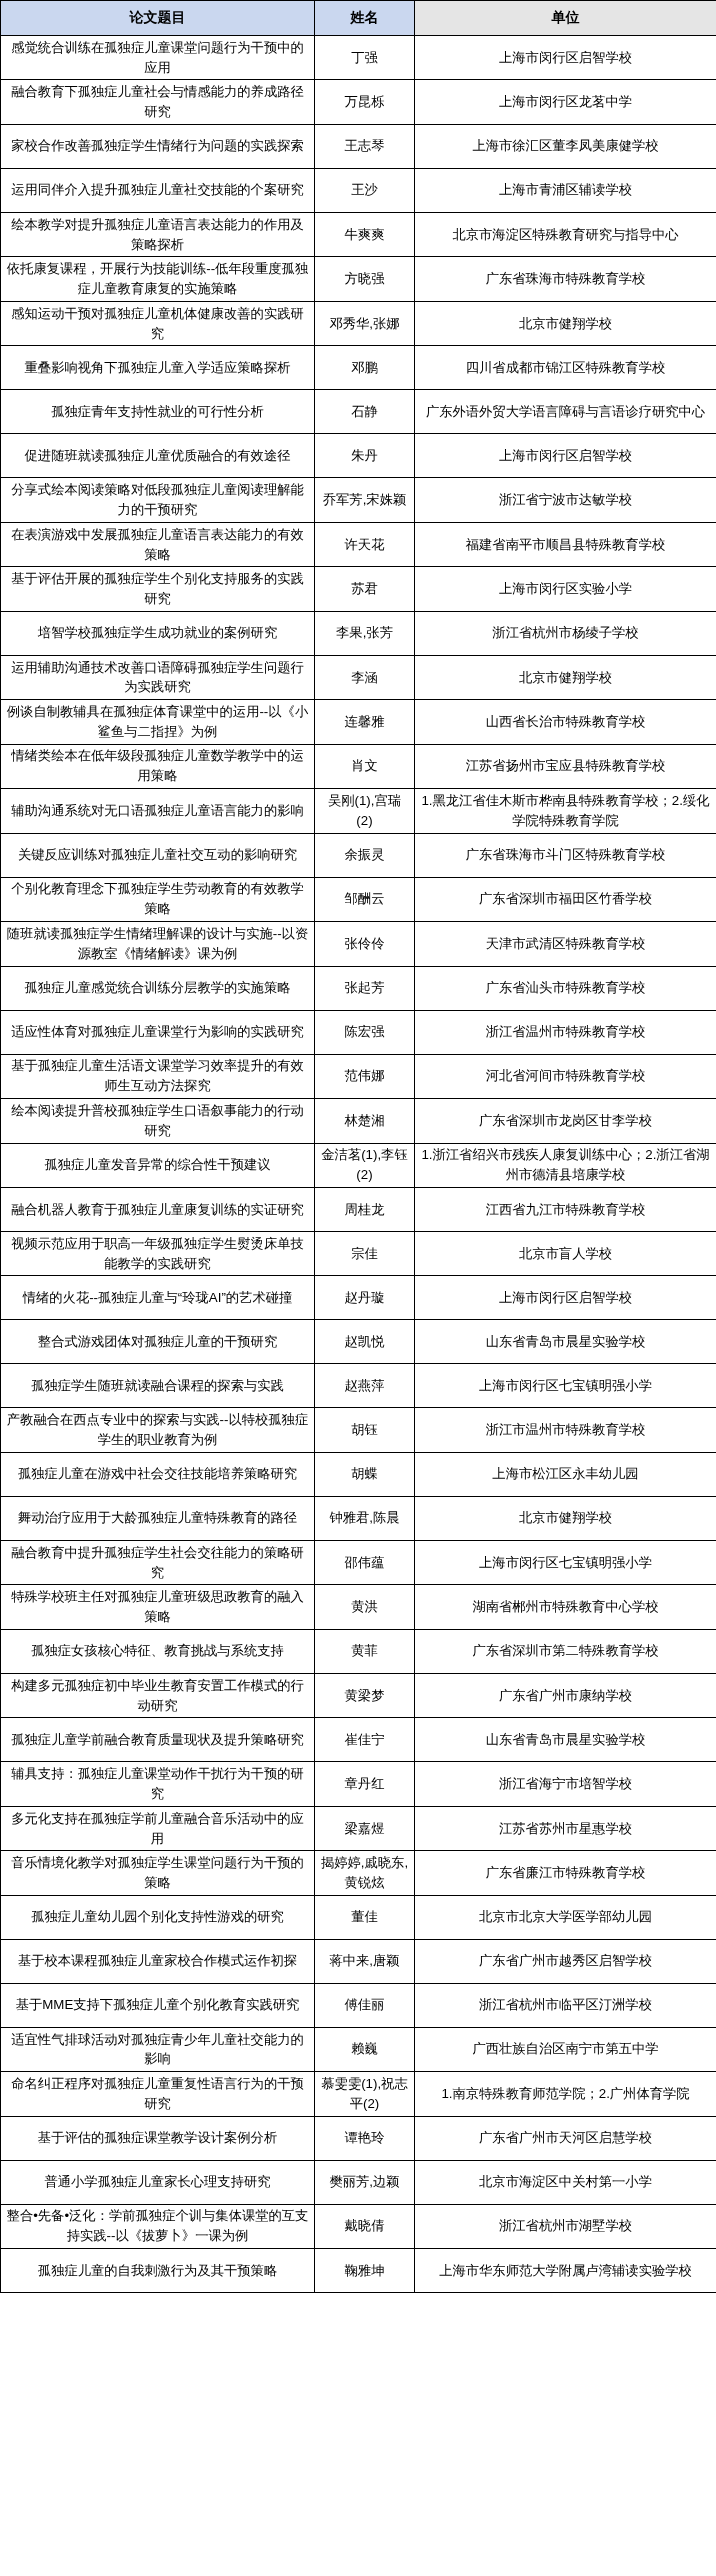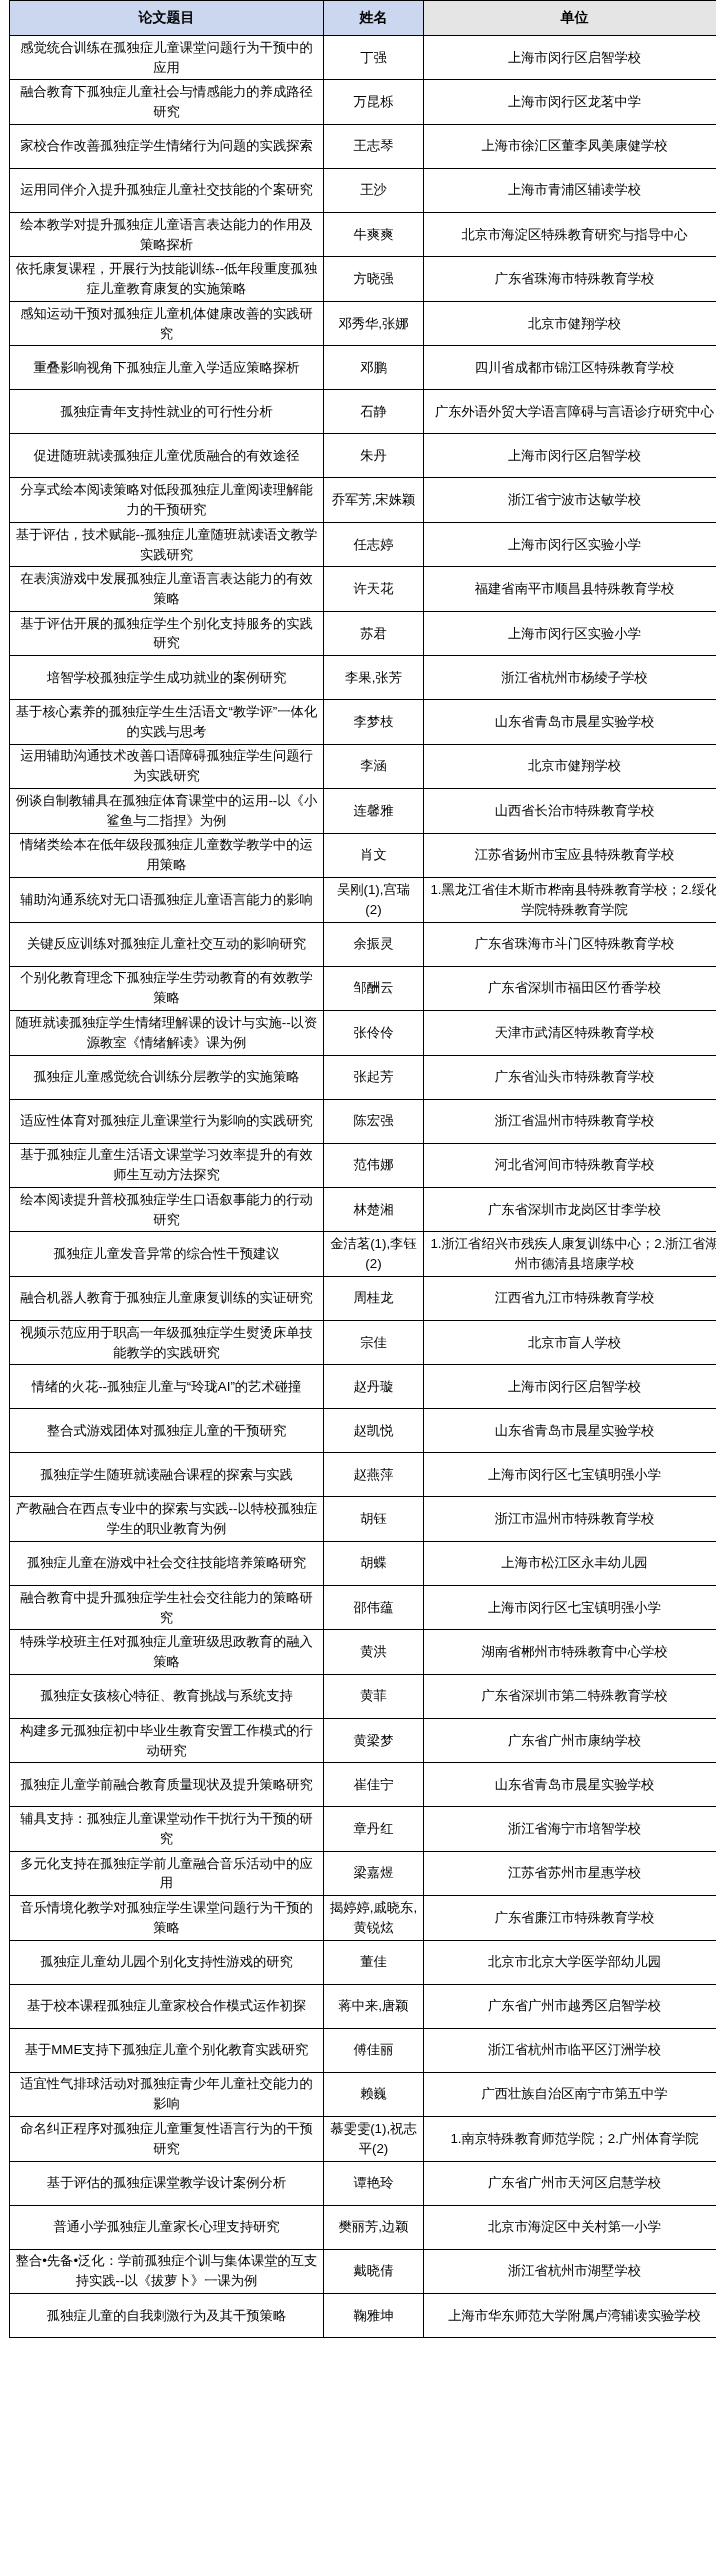--- a/index.html
+++ b/index.html
@@ -4,21 +4,20 @@
 <style>
   html, body {
     margin: 0;
     padding: 0;
     background: #ffffff;
     font-family: "Liberation Sans", "DejaVu Sans", sans-serif;
   }
   .page {
     width: 716px;
     box-sizing: border-box;
-    padding-left: 9px;
   }
   table.paper-table {
     width: 716px;
     border-collapse: collapse;
     table-layout: fixed;
     border: 1.8px solid #000000;
   }
   table.paper-table th,
   table.paper-table td {
     border: 0.9px solid #000000;
@@ -112,45 +111,35 @@
           <td class="title-cell">促进随班就读孤独症儿童优质融合的有效途径</td>
           <td class="name-cell">朱丹</td>
           <td class="unit-cell">上海市闵行区启智学校</td>
         </tr>
         <tr>
           <td class="title-cell">分享式绘本阅读策略对低段孤独症儿童阅读理解能力的干预研究</td>
           <td class="name-cell">乔军芳,宋姝颖</td>
           <td class="unit-cell">浙江省宁波市达敏学校</td>
         </tr>
         <tr>
-          <td class="title-cell">基于评估，技术赋能--孤独症儿童随班就读语文教学实践研究</td>
-          <td class="name-cell">任志婷</td>
-          <td class="unit-cell">上海市闵行区实验小学</td>
-        </tr>
-        <tr>
           <td class="title-cell">在表演游戏中发展孤独症儿童语言表达能力的有效策略</td>
           <td class="name-cell">许天花</td>
           <td class="unit-cell">福建省南平市顺昌县特殊教育学校</td>
         </tr>
         <tr>
           <td class="title-cell">基于评估开展的孤独症学生个别化支持服务的实践研究</td>
           <td class="name-cell">苏君</td>
           <td class="unit-cell">上海市闵行区实验小学</td>
         </tr>
         <tr>
           <td class="title-cell">培智学校孤独症学生成功就业的案例研究</td>
           <td class="name-cell">李果,张芳</td>
           <td class="unit-cell">浙江省杭州市杨绫子学校</td>
         </tr>
         <tr>
-          <td class="title-cell">基于核心素养的孤独症学生生活语文“教学评”一体化的实践与思考</td>
-          <td class="name-cell">李梦枝</td>
-          <td class="unit-cell">山东省青岛市晨星实验学校</td>
-        </tr>
-        <tr>
           <td class="title-cell">运用辅助沟通技术改善口语障碍孤独症学生问题行为实践研究</td>
           <td class="name-cell">李涵</td>
           <td class="unit-cell">北京市健翔学校</td>
         </tr>
         <tr>
           <td class="title-cell">例谈自制教辅具在孤独症体育课堂中的运用--以《小鲨鱼与二指捏》为例</td>
           <td class="name-cell">连馨雅</td>
           <td class="unit-cell">山西省长治市特殊教育学校</td>
         </tr>
         <tr>
@@ -230,20 +219,25 @@
         </tr>
         <tr>
           <td class="title-cell">产教融合在西点专业中的探索与实践--以特校孤独症学生的职业教育为例</td>
           <td class="name-cell">胡钰</td>
           <td class="unit-cell">浙江市温州市特殊教育学校</td>
         </tr>
         <tr>
           <td class="title-cell">孤独症儿童在游戏中社会交往技能培养策略研究</td>
           <td class="name-cell">胡蝶</td>
           <td class="unit-cell">上海市松江区永丰幼儿园</td>
+        </tr>
+        <tr>
+          <td class="title-cell">舞动治疗应用于大龄孤独症儿童特殊教育的路径</td>
+          <td class="name-cell">钟雅君,陈晨</td>
+          <td class="unit-cell">北京市健翔学校</td>
         </tr>
         <tr>
           <td class="title-cell">融合教育中提升孤独症学生社会交往能力的策略研究</td>
           <td class="name-cell">邵伟蕴</td>
           <td class="unit-cell">上海市闵行区七宝镇明强小学</td>
         </tr>
         <tr>
           <td class="title-cell">特殊学校班主任对孤独症儿童班级思政教育的融入策略</td>
           <td class="name-cell">黄洪</td>
           <td class="unit-cell">湖南省郴州市特殊教育中心学校</td>

